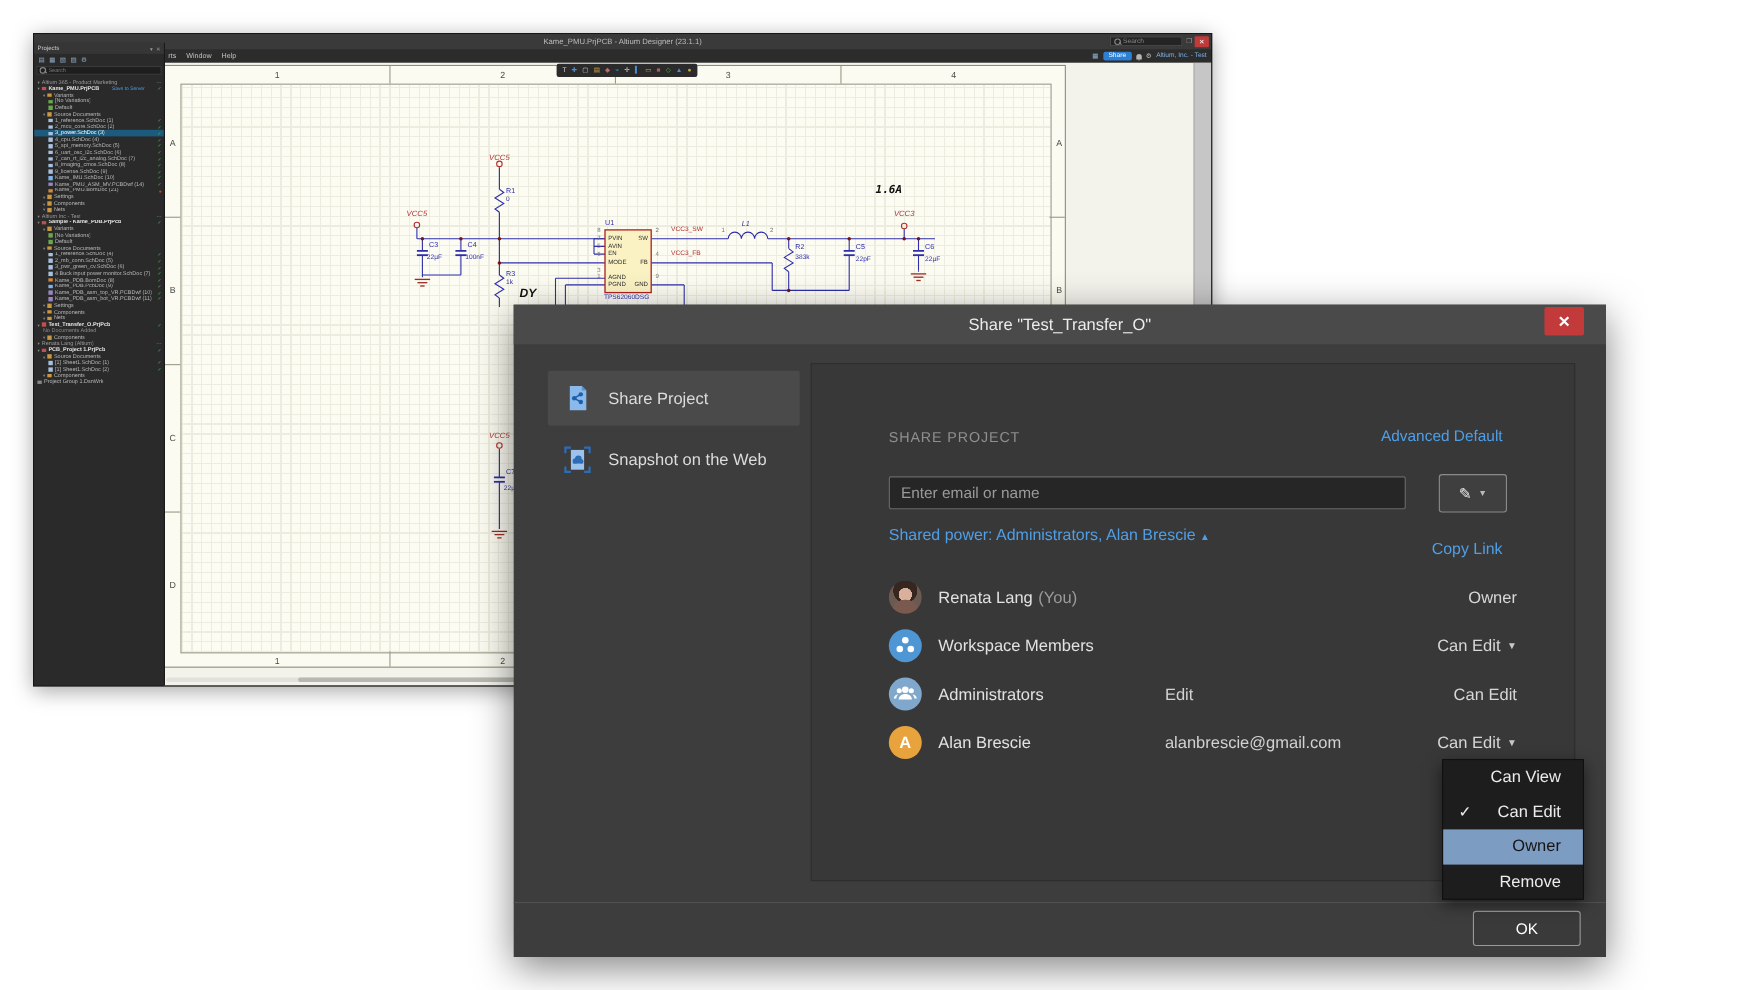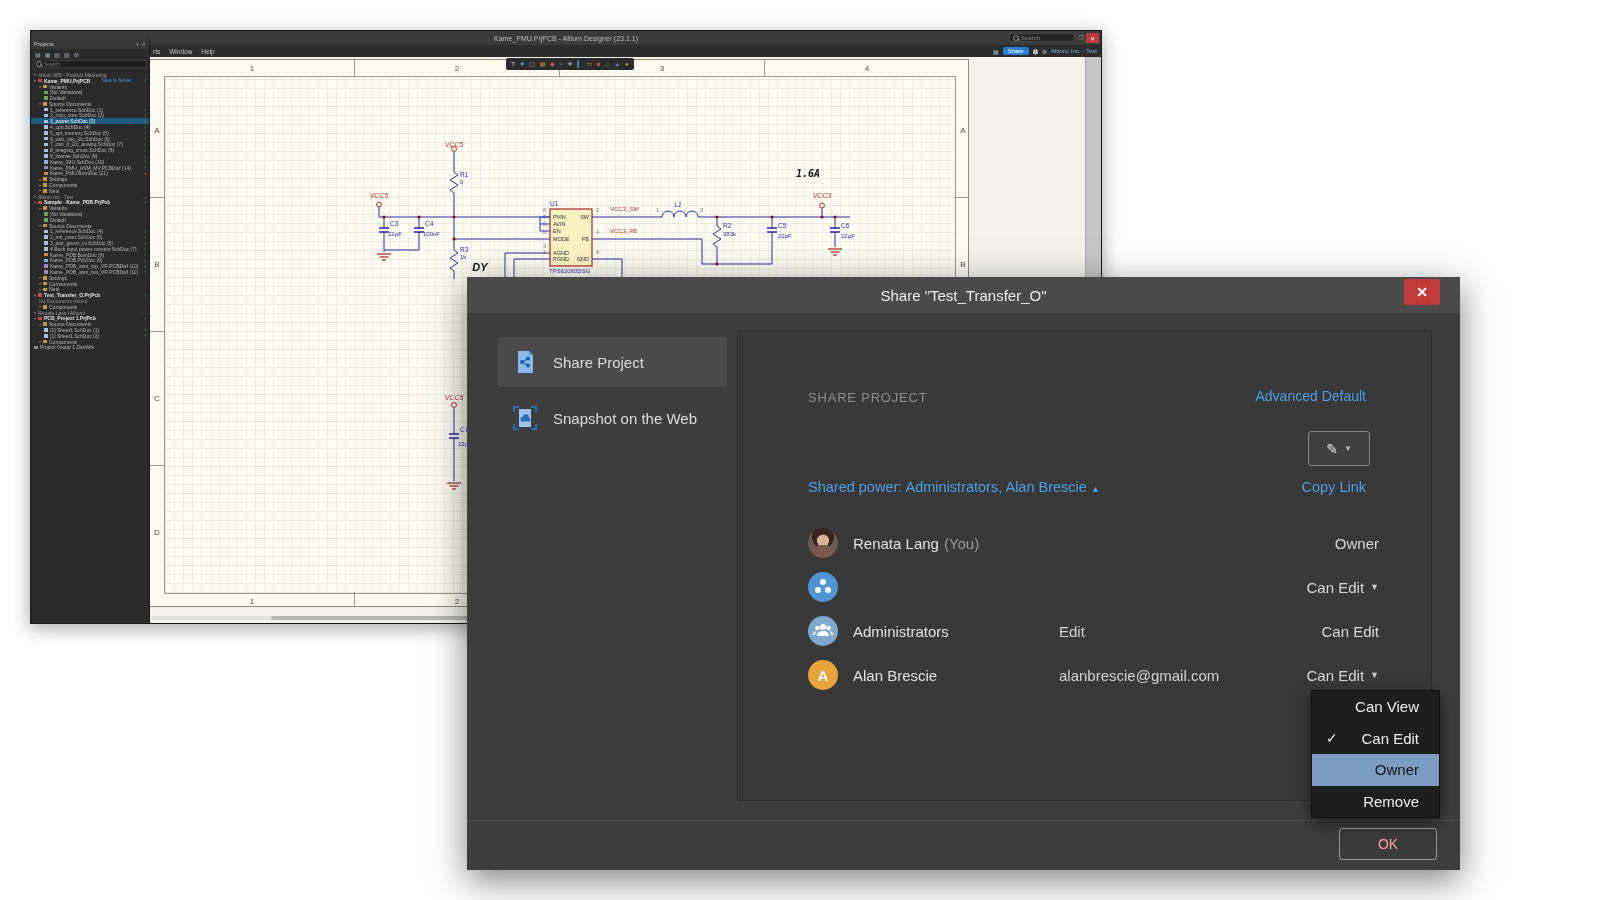--- a/index.html
+++ b/index.html
@@ -78,36 +78,36 @@
   .nav-item .nico{width:26px;height:26px;flex:none;display:flex;}
   .dlg-main{position:absolute;left:270px;top:53px;width:695px;height:471px;background:#383838;border:1px solid #2e2e2e;box-sizing:border-box;}
   .sec-title{position:absolute;left:70px;top:59px;font-size:13px;color:#8f8f8f;letter-spacing:.8px;}
   .adv-link{position:absolute;right:65px;top:57px;font-size:14px;color:#4f9fe8;cursor:pointer;}
   .email-input{position:absolute;left:70px;top:102px;width:470px;height:30px;background:#262626;border:1px solid #6a6a6a;border-radius:2px;color:#ddd;font-size:14px;padding:0 10px;box-sizing:border-box;font-family:"Liberation Sans",sans-serif;}
   .email-input::placeholder{color:#9a9a9a;}
   .pencil-btn{position:absolute;left:570px;top:100px;width:62px;height:35px;background:#3f3f3f;border:1px solid #8a8a8a;border-radius:3px;color:#e8e8e8;display:flex;align-items:center;justify-content:center;gap:6px;font-size:14px;cursor:pointer;}
   .pencil-btn .crt{font-size:8px;color:#bbb;}
   .shared-with{position:absolute;left:70px;top:148px;font-size:14.5px;color:#4f9fe8;cursor:pointer;}
   .shared-with .crt{font-size:9px;}
-  .copy-link{position:absolute;right:65px;top:148px;font-size:14.5px;color:#4f9fe8;cursor:pointer;}
+  .copy-link{position:absolute;right:65px;top:161px;font-size:14.5px;color:#4f9fe8;cursor:pointer;}
   .users{position:absolute;left:70px;top:190px;width:571px;}
   .urow{position:relative;height:44px;}
   .av{position:absolute;left:0;top:7px;width:30px;height:30px;border-radius:50%;overflow:hidden;display:flex;align-items:center;justify-content:center;color:#fff;font-size:15px;font-weight:bold;}
   .av-photo{background:
     radial-gradient(circle at 50% 100%, #7a5a4e 0 38%, transparent 39%),
     radial-gradient(circle at 50% 42%, #d9b09c 0 26%, transparent 27%),
     radial-gradient(circle at 50% 30%, #37251f 0 42%, transparent 43%),
     #6b5a52;}
   .uname{position:absolute;left:45px;top:0;height:44px;display:flex;align-items:center;font-size:15px;color:#e2e2e2;white-space:nowrap;}
   .uname .suffix{color:#9a9a9a;margin-left:5px;}
   .uemail{position:absolute;left:251px;top:0;height:44px;display:flex;align-items:center;font-size:15px;color:#d2d2d2;white-space:nowrap;}
   .uperm{position:absolute;right:0;top:0;height:44px;display:flex;align-items:center;gap:6px;font-size:15px;color:#d8d8d8;cursor:pointer;white-space:nowrap;}
   .uperm .crt{font-size:9px;color:#c8c8c8;}
   .dlg-footer{position:absolute;left:0;right:0;top:543px;bottom:0;border-top:1px solid #505050;}
-  .ok-btn{position:absolute;right:23px;top:7px;width:98px;height:32px;background:#3a3a3a;border:1px solid #9a9a9a;border-radius:3px;color:#fca5a5;font-size:14px;cursor:pointer;}
+  .ok-btn{position:absolute;right:23px;top:7px;width:98px;height:32px;background:#3a3a3a;border:1px solid #9a9a9a;border-radius:3px;color:#ffffff;font-size:14px;cursor:pointer;}
   .ctx{position:absolute;left:844px;top:413px;width:127px;background:#1d1d1d;border:1px solid #101010;box-shadow:0 5px 14px rgba(0,0,0,.55);z-index:20;}
   .ctx .it{height:31.5px;display:flex;align-items:center;justify-content:flex-end;padding-right:20px;font-size:15px;color:#ececec;position:relative;cursor:pointer;}
   .ctx .it .chk{position:absolute;left:14px;font-size:14px;}
   .ctx .it.active{background:#7d9cc2;color:#151515;}
 </style>
 </head>
 <body>
 
 <div class="stage">
 
@@ -654,20 +654,21 @@
               </g>
             </svg>
           </span>
           <span>Snapshot on the Web</span>
         </div>
       </div>
 
     <div class="dlg-main">
       <div class="sec-title">SHARE PROJECT</div>
       <a class="adv-link">Advanced Default</a>
+      <input class="email-input" placeholder="Enter email or name" style="">
       <button class="pencil-btn">
         <span>✎</span>
         <span class="crt">▼</span>
       </button>
       <a class="shared-with">
         <span>Shared power: Administrators, Alan Brescie</span>
         <span class="crt">▲</span>
       </a>
       <a class="copy-link">Copy Link</a>
       <div class="users" id="userList">
@@ -682,20 +683,23 @@
             </div>
           </div>
           <div class="urow">
             <div class="av" style="background: rgb(79, 151, 212);">
               <svg viewBox="0 0 30 30" width="30" height="30">
                 <circle cx="15" cy="10" r="3" fill="#fff"></circle>
                 <circle cx="10" cy="18" r="3" fill="#fff"></circle>
                 <circle cx="20" cy="18" r="3" fill="#fff"></circle>
               </svg>
             </div>
+            <div class="uname">
+              <span>Workspace Members</span>
+            </div>
             <div class="uperm">
               <span>Can Edit</span>
               <span class="crt">▼</span>
             </div>
           </div>
           <div class="urow">
             <div class="av" style="background: rgb(127, 168, 204);">
               <svg viewBox="0 0 30 30" width="30" height="30">
                 <g fill="#fff">
                   <circle cx="15" cy="11" r="3"></circle>

